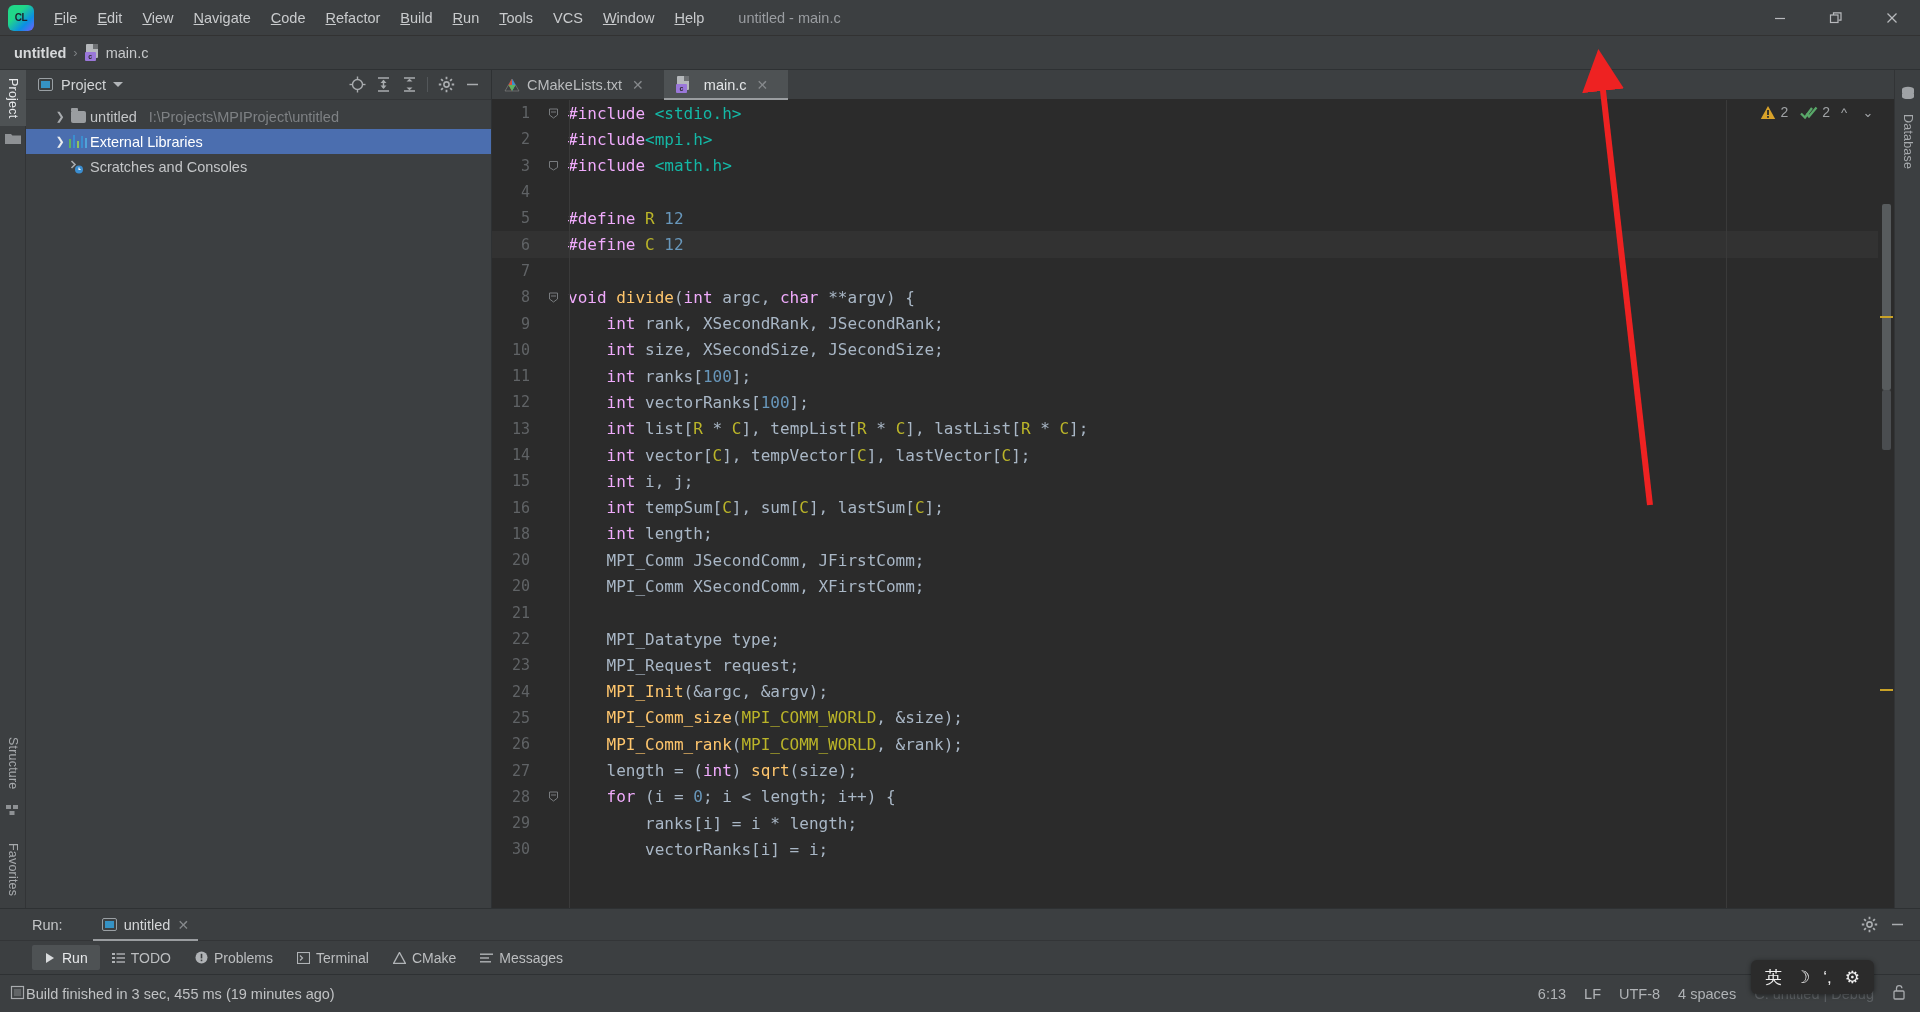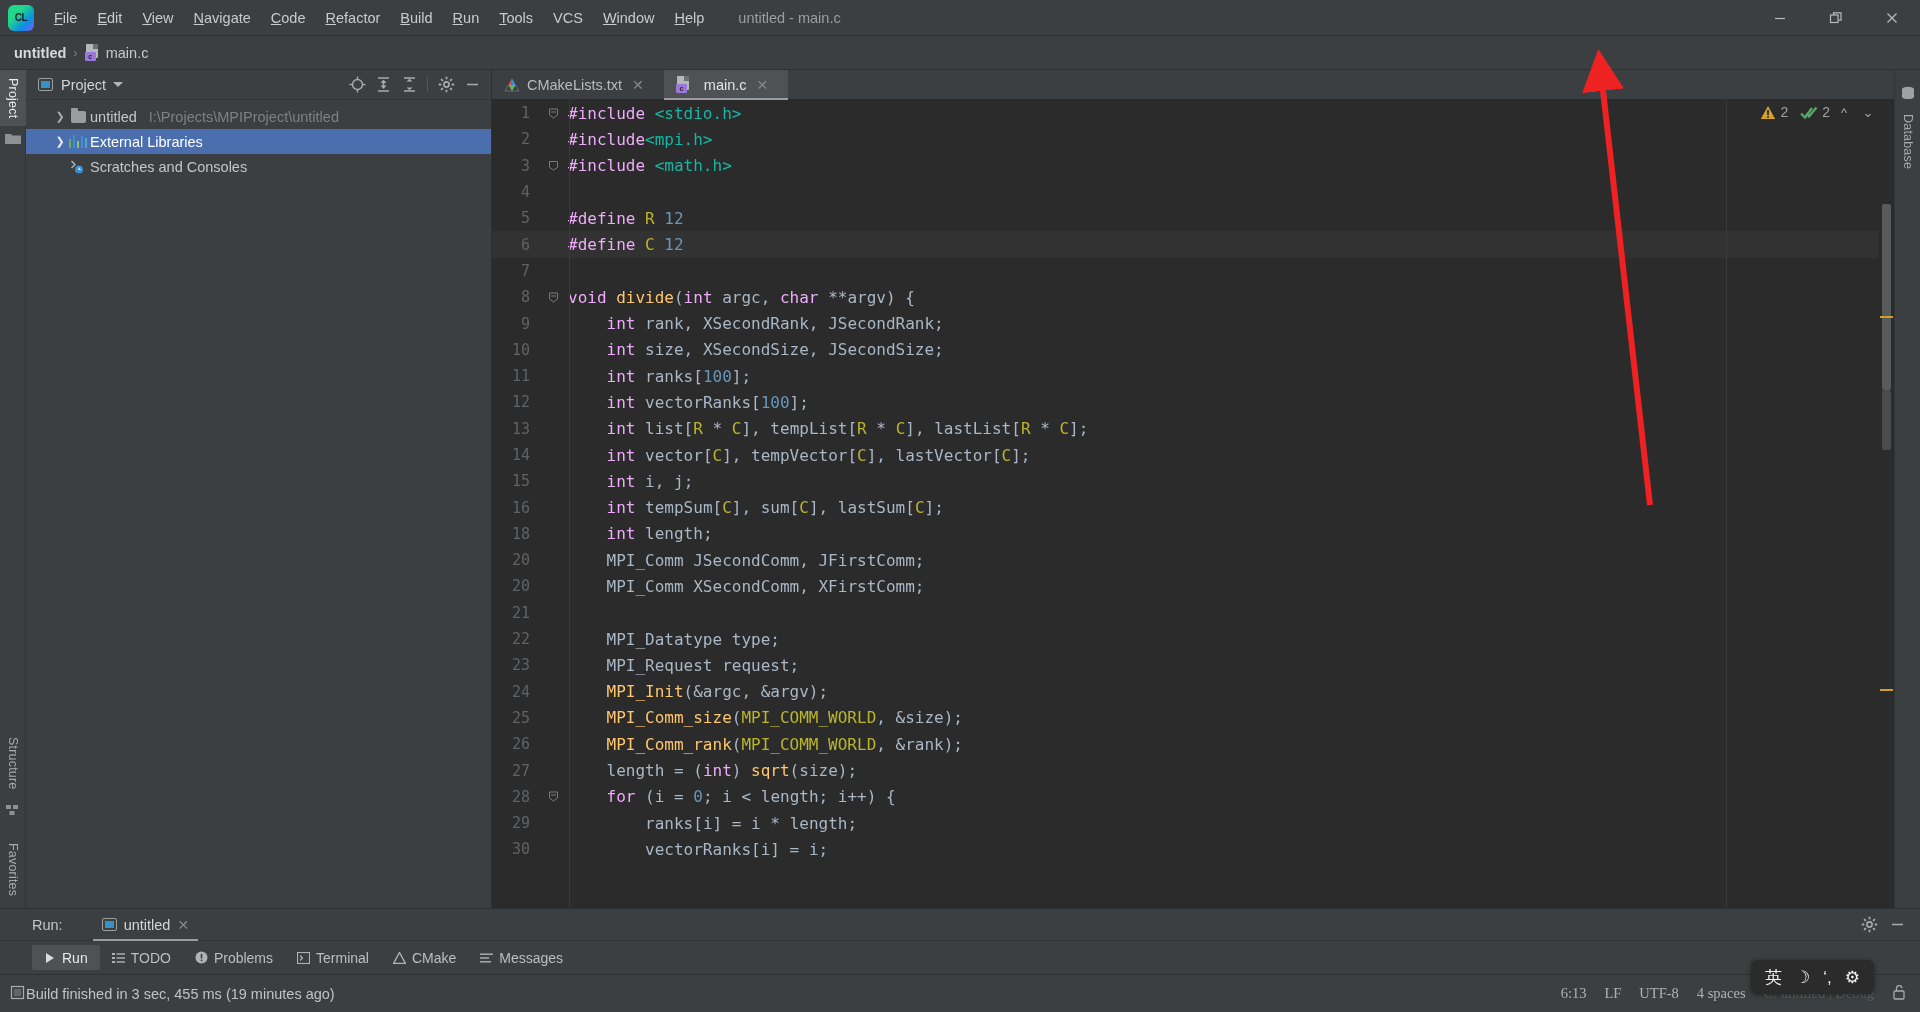--- a/index.html
+++ b/index.html
@@ -263,21 +263,21 @@
   .stab.active { background: #4e5254; color: #e6e8ea; border-radius: 2px; }
 
   
   .statusbar {
     position: absolute; left: 0; bottom: 0; width: 1920px; height: 38px;
     background: #3c3f41; border-top: 1px solid #2e3133;
     display: flex; align-items: center;
   }
   .sb-left { display: flex; align-items: center; gap: 1px; padding-left: 10px; }
   .sb-msg { font-size: 14.5px; color: #c0c2c4; }
-  .sb-right { margin-left: auto; display: flex; align-items: center; gap: 18px; padding-right: 14px; font-family: Liberation Serif, serif; }
+  .sb-right { margin-left: auto; display: flex; align-items: center; gap: 18px; padding-right: 14px; }
   .sb-item { font-size: 14.5px; color: #b0b3b6; }
   .sb-dim { font-size: 14.5px; color: #5c6063; }
   .lock-ico { color: #a9acaf; font-size: 15px; }
 
   
   .ime {
     position: absolute; right: 46px; bottom: 18px;
     background: #2b2b2b; border-radius: 6px; height: 34px;
     display: flex; align-items: center; gap: 13px; padding: 0 14px;
     color: #f0f0f0; z-index: 40; box-shadow: 0 1px 5px rgba(0,0,0,.45);

